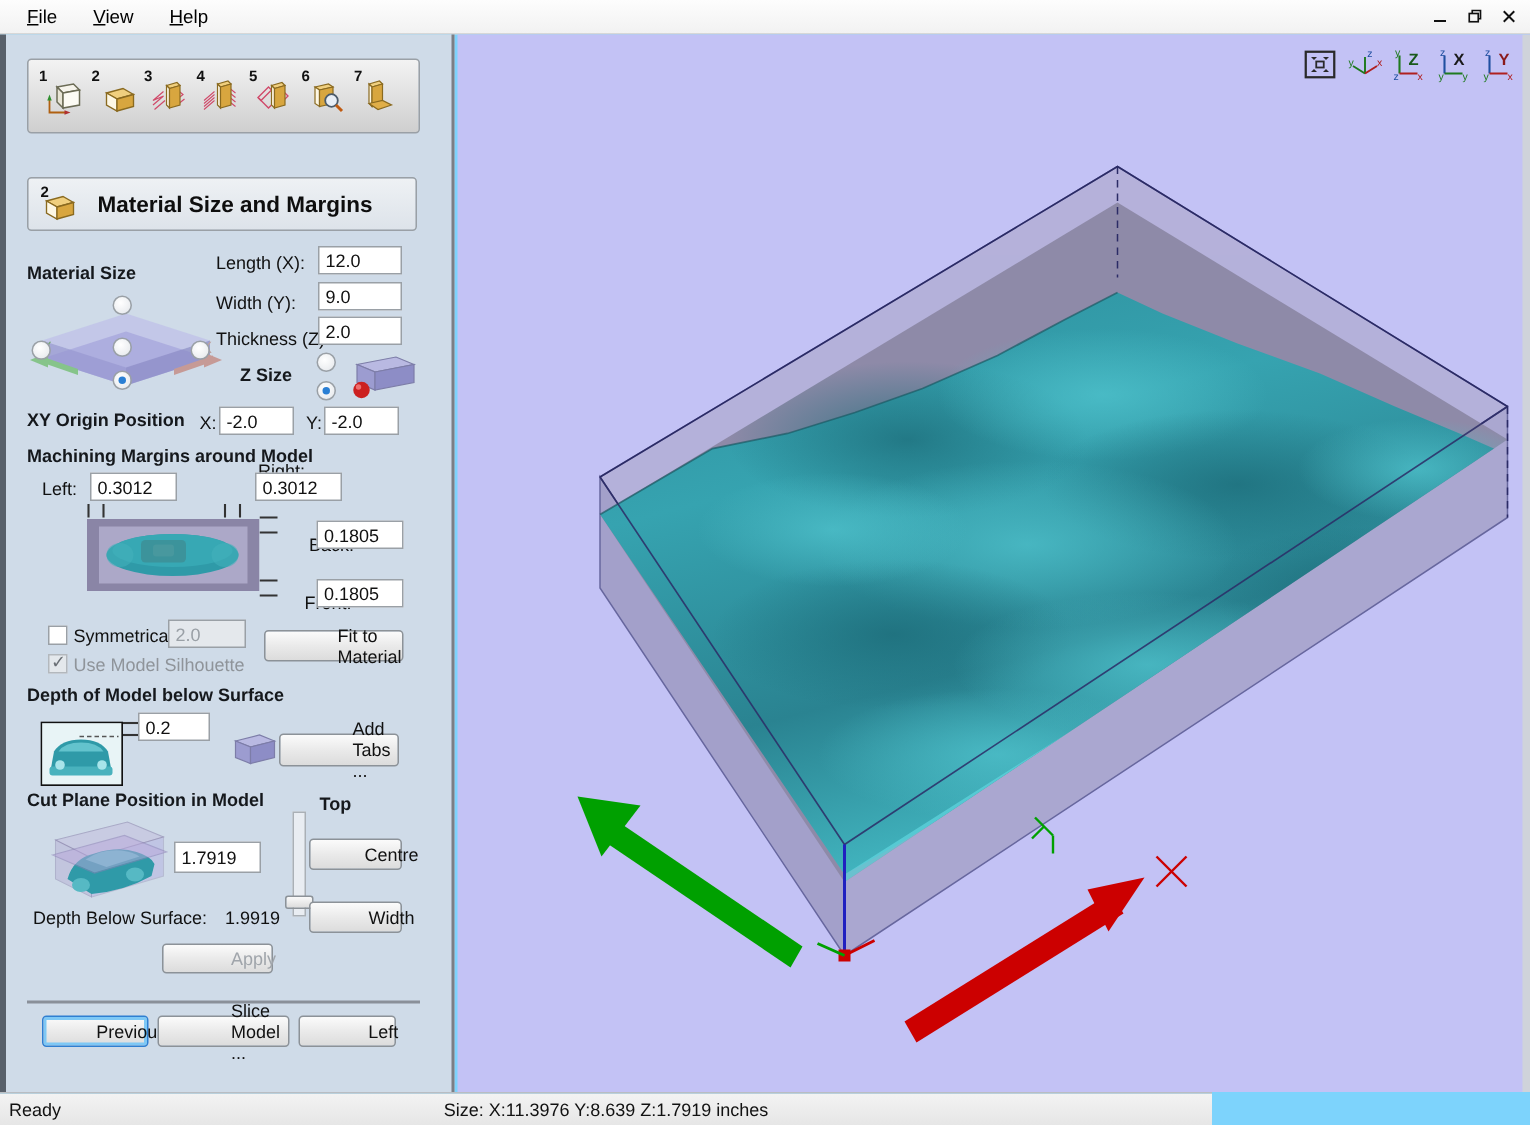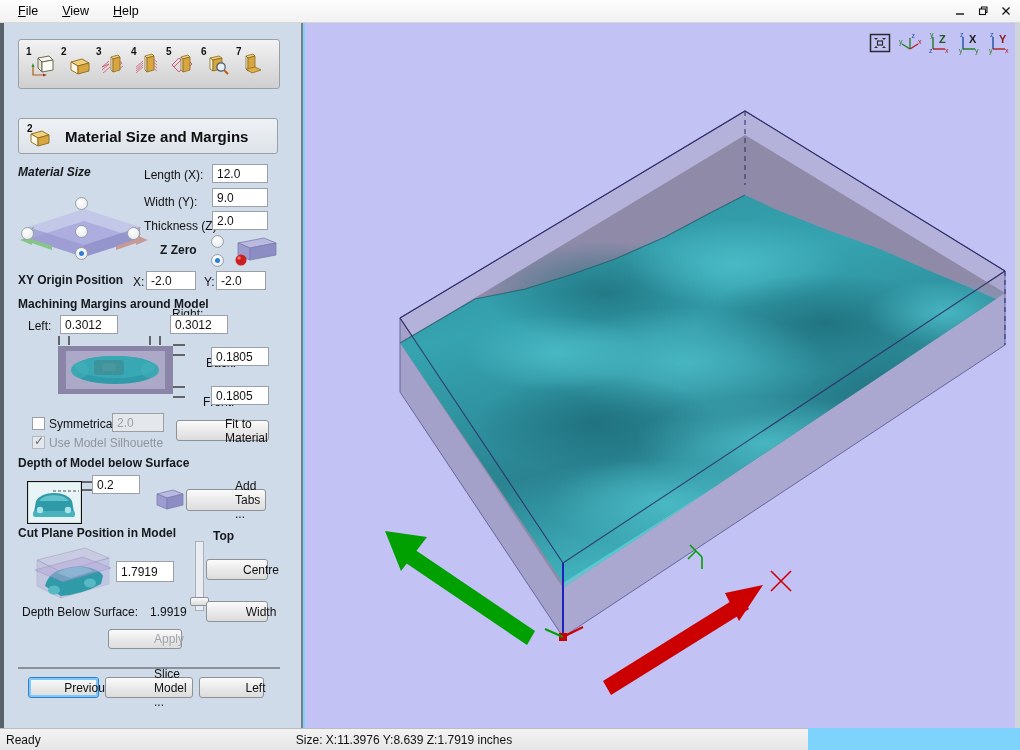--- a/index.html
+++ b/index.html
@@ -305,21 +305,21 @@
         <span class="stepnum">2</span>
         <svg width="30" height="26" viewBox="0 0 30 26">
           <polygon points="6,11 17,8 24,12 13,15" fill="#f0cf7e" stroke="#8a6a20" stroke-width="0.9"></polygon>
           <polygon points="6,11 13,15 13,23 6,19" fill="#fdf7e4" stroke="#8a6a20" stroke-width="0.9"></polygon>
           <polygon points="13,15 24,12 24,20 13,23" fill="#d8a63f" stroke="#8a6a20" stroke-width="0.9"></polygon>
         </svg>
       </div>
       <div id="stephdr-title">Material Size and Margins</div>
     </div>
 
-    <div class="sect-h" style="left:18px; top:142px;font-style:italic;">Material Size</div>
+    <div class="sect-h" style="left:18px; top:152px;">Material Size</div>
 
     <svg style="position:absolute; left:18px; top:160px;" width="132" height="86" viewBox="0 0 132 86">
       <polygon points="66,26 122,44 66,62 10,44" fill="#bfc0e8" opacity="0.75"></polygon>
       <polygon points="66,38 122,56 66,74 10,56" fill="#a9a9dd" opacity="0.85"></polygon>
       <polygon points="10,44 10,56 66,74 66,62" fill="#9a9ad2" opacity="0.8"></polygon>
       <polygon points="122,44 122,56 66,74 66,62" fill="#8f8fc8" opacity="0.8"></polygon>
 
       <polygon points="8,58 34,67 34,63 8,54" fill="#86c48a"></polygon>
       <polygon points="2,57 14,52 14,62" fill="#86c48a"></polygon>
       <text x="9" y="52" font-family="Liberation Sans, sans-serif" font-size="11" fill="#7aa97c">Y</text>
@@ -337,21 +337,21 @@
 
     <div class="lbl" style="left:144px; top:145px;text-align:right;">Length (X):</div>
     <input class="tbox" style="left: 212px; top: 141px; width: 56px;" value="12.0">
 
     <div class="lbl" style="left:144px; top:172px;">Width (Y):</div>
     <input class="tbox" style="left: 212px; top: 165px; width: 56px;" value="9.0">
 
     <div class="lbl" style="left:144px; top:196px;">Thickness (Z):</div>
     <input class="tbox" style="left: 212px; top: 188px; width: 56px;" value="2.0">
 
-    <div class="sect-h" style="left:160px; top:220px;">Z Zero</div>
+    <div class="sect-h" style="left:160px; top:220px;">Z Size</div>
     <div class="radio" style="left:211px; top:212px;"></div>
     <div class="radio on" style="left:211px; top:231px;"></div>
     <svg style="position:absolute; left:228px; top:208px;" width="52" height="40" viewBox="0 0 52 40">
       <polygon points="10,12 36,7 48,12 22,17" fill="#b9b9e2" stroke="#7d7da8" stroke-width="0.8"></polygon>
       <polygon points="10,12 22,17 22,29 10,24" fill="#9c9cd0" stroke="#7d7da8" stroke-width="0.8"></polygon>
       <polygon points="22,17 48,12 48,24 22,29" fill="#8d8dc6" stroke="#7d7da8" stroke-width="0.8"></polygon>
       <circle cx="13" cy="29" r="5.5" fill="#cc2020"></circle>
       <circle cx="11" cy="27" r="1.8" fill="#ee7070"></circle>
     </svg>
 

